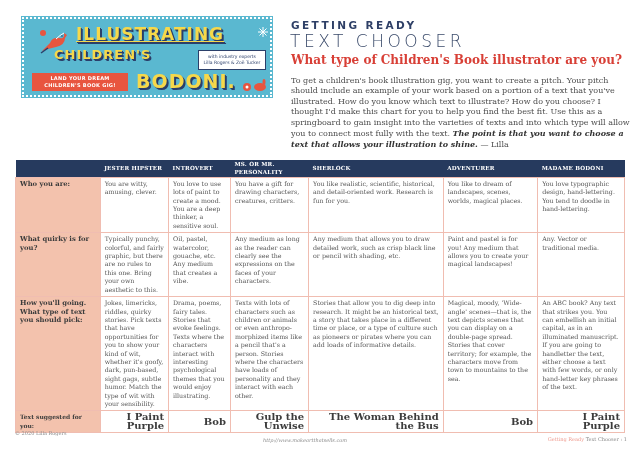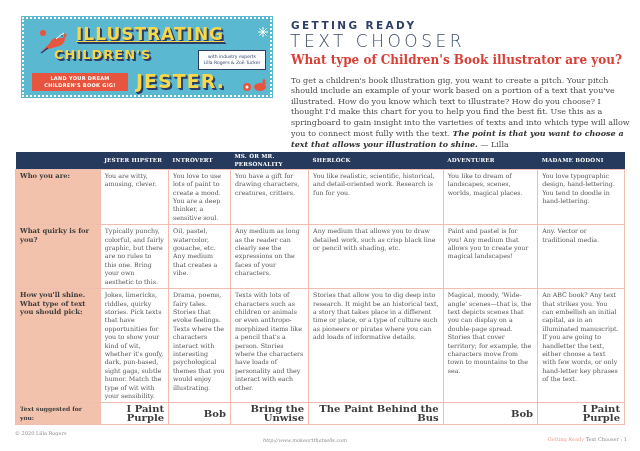--- a/index.html
+++ b/index.html
@@ -27,21 +27,21 @@
   
   .kicker { position: absolute; left: 291px; top: 19px; font-family: "DejaVu Sans", sans-serif; font-weight: bold;
     font-size: 10.5px; letter-spacing: 2.4px; color: #2e3f66; }
   .page-title { position: absolute; left: 290px; top: 31px; font-family: "DejaVu Sans", sans-serif; font-weight: 300;
     font-size: 17px; letter-spacing: 3.5px; color: #3a4a6a; }
   .questions { position: absolute; left: 291px; top: 55px; font-size: 12px; font-weight: bold; color: #d83f36; line-height: 10.5px; }
   .intro { position: absolute; left: 291px; top: 76px; width: 340px; font-size: 8px; line-height: 10.4px; color: #4d4d4d; }
   .intro .em { font-style: italic; font-weight: bold; color: #333333; }
 
   
-  .chooser { position: absolute; left: 15px; top: 152px; width: 497px; border-collapse: collapse; font-size: 6.3px; line-height: 8.4px; }
+  .chooser { position: absolute; left: 15px; top: 160px; width: 497px; border-collapse: collapse; font-size: 6.3px; line-height: 8.4px; }
   table.chooser { width: 497px; }
   .chooser th { background: #263a5e; color: #ffffff; font-weight: bold; font-size: 5.6px; text-align: left;
     padding: 0 4px; height: 11px; letter-spacing: 0.2px; }
   .chooser td { vertical-align: top; padding: 2px 4px 2px 4px; border: 1px solid #f0bdb1; color: #555555; }
   .chooser td.rowhead { background: #f3c2ad; color: #3c3c3c; font-weight: bold; font-size: 6.8px; width: 72px; }
   .chooser tr.suggest td { vertical-align: middle; text-align: right; font-weight: bold; color: #3c3c3c; font-size: 10px; height: 19px; }
   .chooser tr.suggest td.rowhead { text-align: left; font-size: 6px; }
 
   
   .foot-left { position: absolute; left: 15px; top: 430px; font-size: 5px; color: #8a8a8a; }
@@ -55,21 +55,21 @@
 <div class="banner">
   <svg class="bird" width="32" height="28" viewBox="0 0 32 28">
     <circle cx="5" cy="4" r="3" fill="#e8553f"></circle>
     <path d="M4 22 L12 14 Q14 8 22 9 Q27 10 26 4 L29 6 L27 9 Q27 16 18 18 L10 20 Z" fill="#e8553f"></path>
     <path d="M18 10 Q22 6 26 4" stroke="#ffffff" stroke-width="1" fill="none"></path>
     <path d="M3 24 L10 19" stroke="#2b3f6a" stroke-width="1.5"></path>
     <circle cx="24" cy="7" r="0.8" fill="#2b3f6a"></circle>
   </svg>
   <span class="title-line l1">ILLUSTRATING</span>
   <span class="title-line l2">CHILDREN'S</span>
-  <span class="title-line l3">JESTER.</span>
+  <span class="title-line l3">BODONI.</span>
   <div class="experts">
     <div>with industry experts</div>
     <div>Lilla Rogers &amp; Zoë Tucker</div>
   </div>
   <div class="cta">
     <div>LAND YOUR DREAM</div>
     <div>CHILDREN'S BOOK GIG!</div>
   </div>
   <svg class="flower" style="left:234px;top:8px" width="10" height="10" viewBox="0 0 10 10">
     <path d="M5 0V10M0 5H10M1.5 1.5L8.5 8.5M8.5 1.5L1.5 8.5" stroke="#ffffff" stroke-width="1"></path>
@@ -116,34 +116,34 @@
     <tr style="height:56px">
       <td class="rowhead">What quirky is for you?</td>
       <td>Typically punchy, colorful, and fairly graphic, but there are no rules to this one. Bring your own aesthetic to this.</td>
       <td>Oil, pastel, watercolor, gouache, etc. Any medium that creates a vibe.</td>
       <td>Any medium as long as the reader can clearly see the expressions on the faces of your characters.</td>
       <td>Any medium that allows you to draw detailed work, such as crisp black line or pencil with shading, etc.</td>
       <td>Paint and pastel is for you! Any medium that allows you to create your magical landscapes!</td>
       <td>Any. Vector or traditional media.</td>
     </tr>
     <tr style="height:100px">
-      <td class="rowhead">How you'll shine. What type of text you should pick:</td>
+      <td class="rowhead">How you'll going. What type of text you should pick:</td>
       <td>Jokes, limericks, riddles, quirky stories. Pick texts that have opportunities for you to show your kind of wit, whether it's goofy, dark, pun-based, sight gags, subtle humor. Match the type of wit with your sensibility.</td>
       <td>Drama, poems, fairy tales. Stories that evoke feelings. Texts where the characters interact with interesting psychological themes that you would enjoy illustrating.</td>
       <td>Texts with lots of characters such as children or animals or even anthropo-morphized items like a pencil that's a person. Stories where the characters have loads of personality and they interact with each other.</td>
       <td>Stories that allow you to dig deep into research. It might be an historical text, a story that takes place in a different time or place, or a type of culture such as pioneers or pirates where you can add loads of informative details.</td>
       <td>Magical, moody, 'Wide-angle' scenes—that is, the text depicts scenes that you can display on a double-page spread. Stories that cover territory; for example, the characters move from town to mountains to the sea.</td>
       <td>An ABC book? Any text that strikes you. You can embellish an initial capital, as in an illuminated manuscript. If you are going to handletter the text, either choose a text with few words, or only hand-letter key phrases of the text.</td>
     </tr>
     <tr class="suggest">
       <td class="rowhead">Text suggested for you:</td>
       <td>I Paint Purple</td>
       <td>Bob</td>
-      <td>Bring the Unwise</td>
-      <td>The Paint Behind the Bus</td>
+      <td>Gulp the Unwise</td>
+      <td>The Woman Behind the Bus</td>
       <td>Bob</td>
       <td>I Paint Purple</td>
     </tr>
   </tbody>
 </table>
 
 <div class="foot-left">© 2020 Lilla Rogers</div>
 <div class="foot-center">http://www.makeartthatsells.com</div>
 <div class="foot-right">
   <span class="accent">Getting Ready</span>

